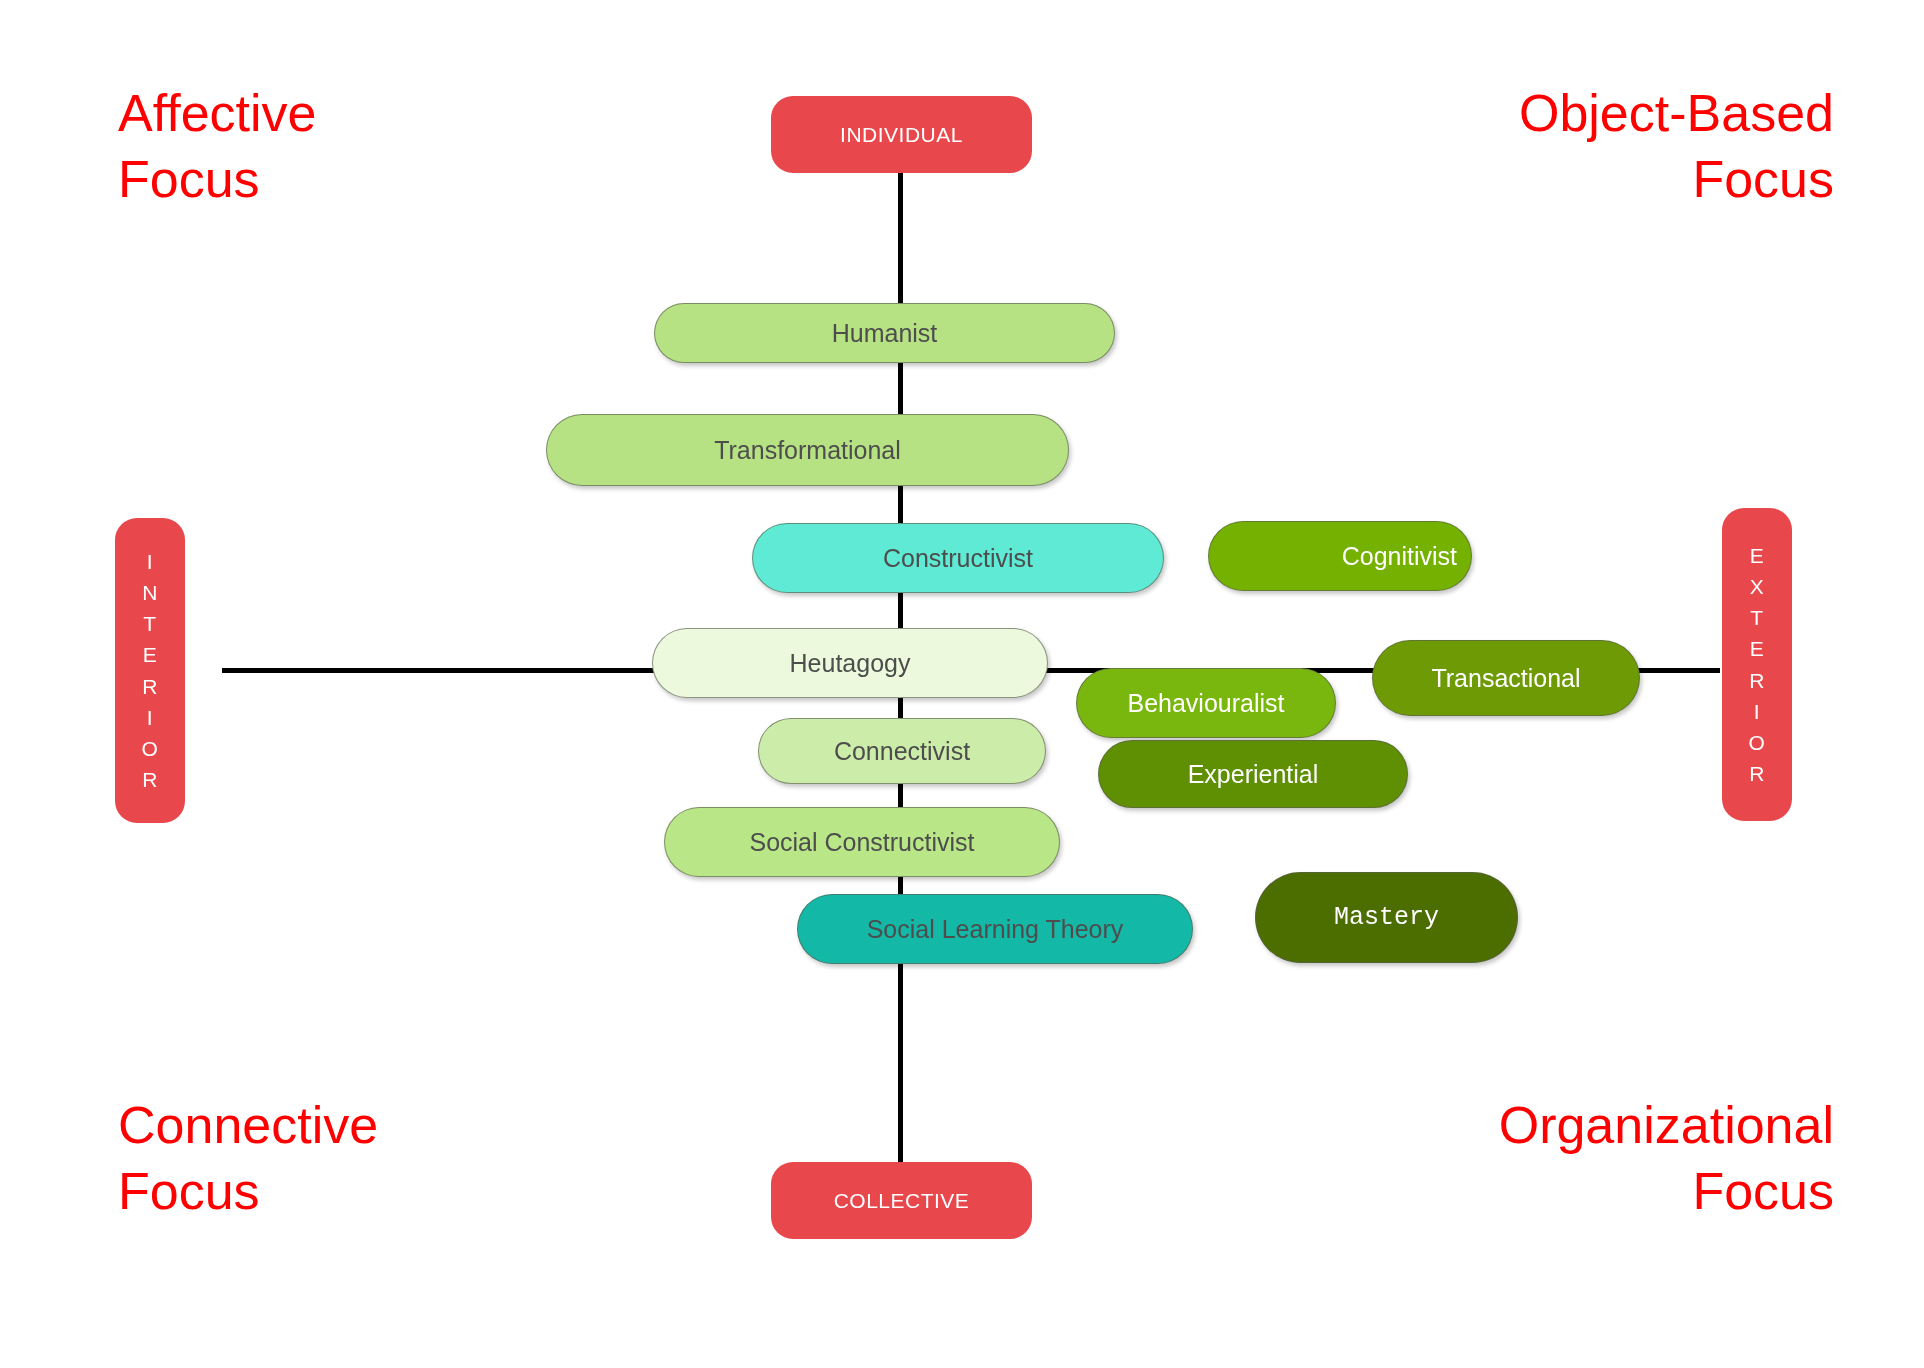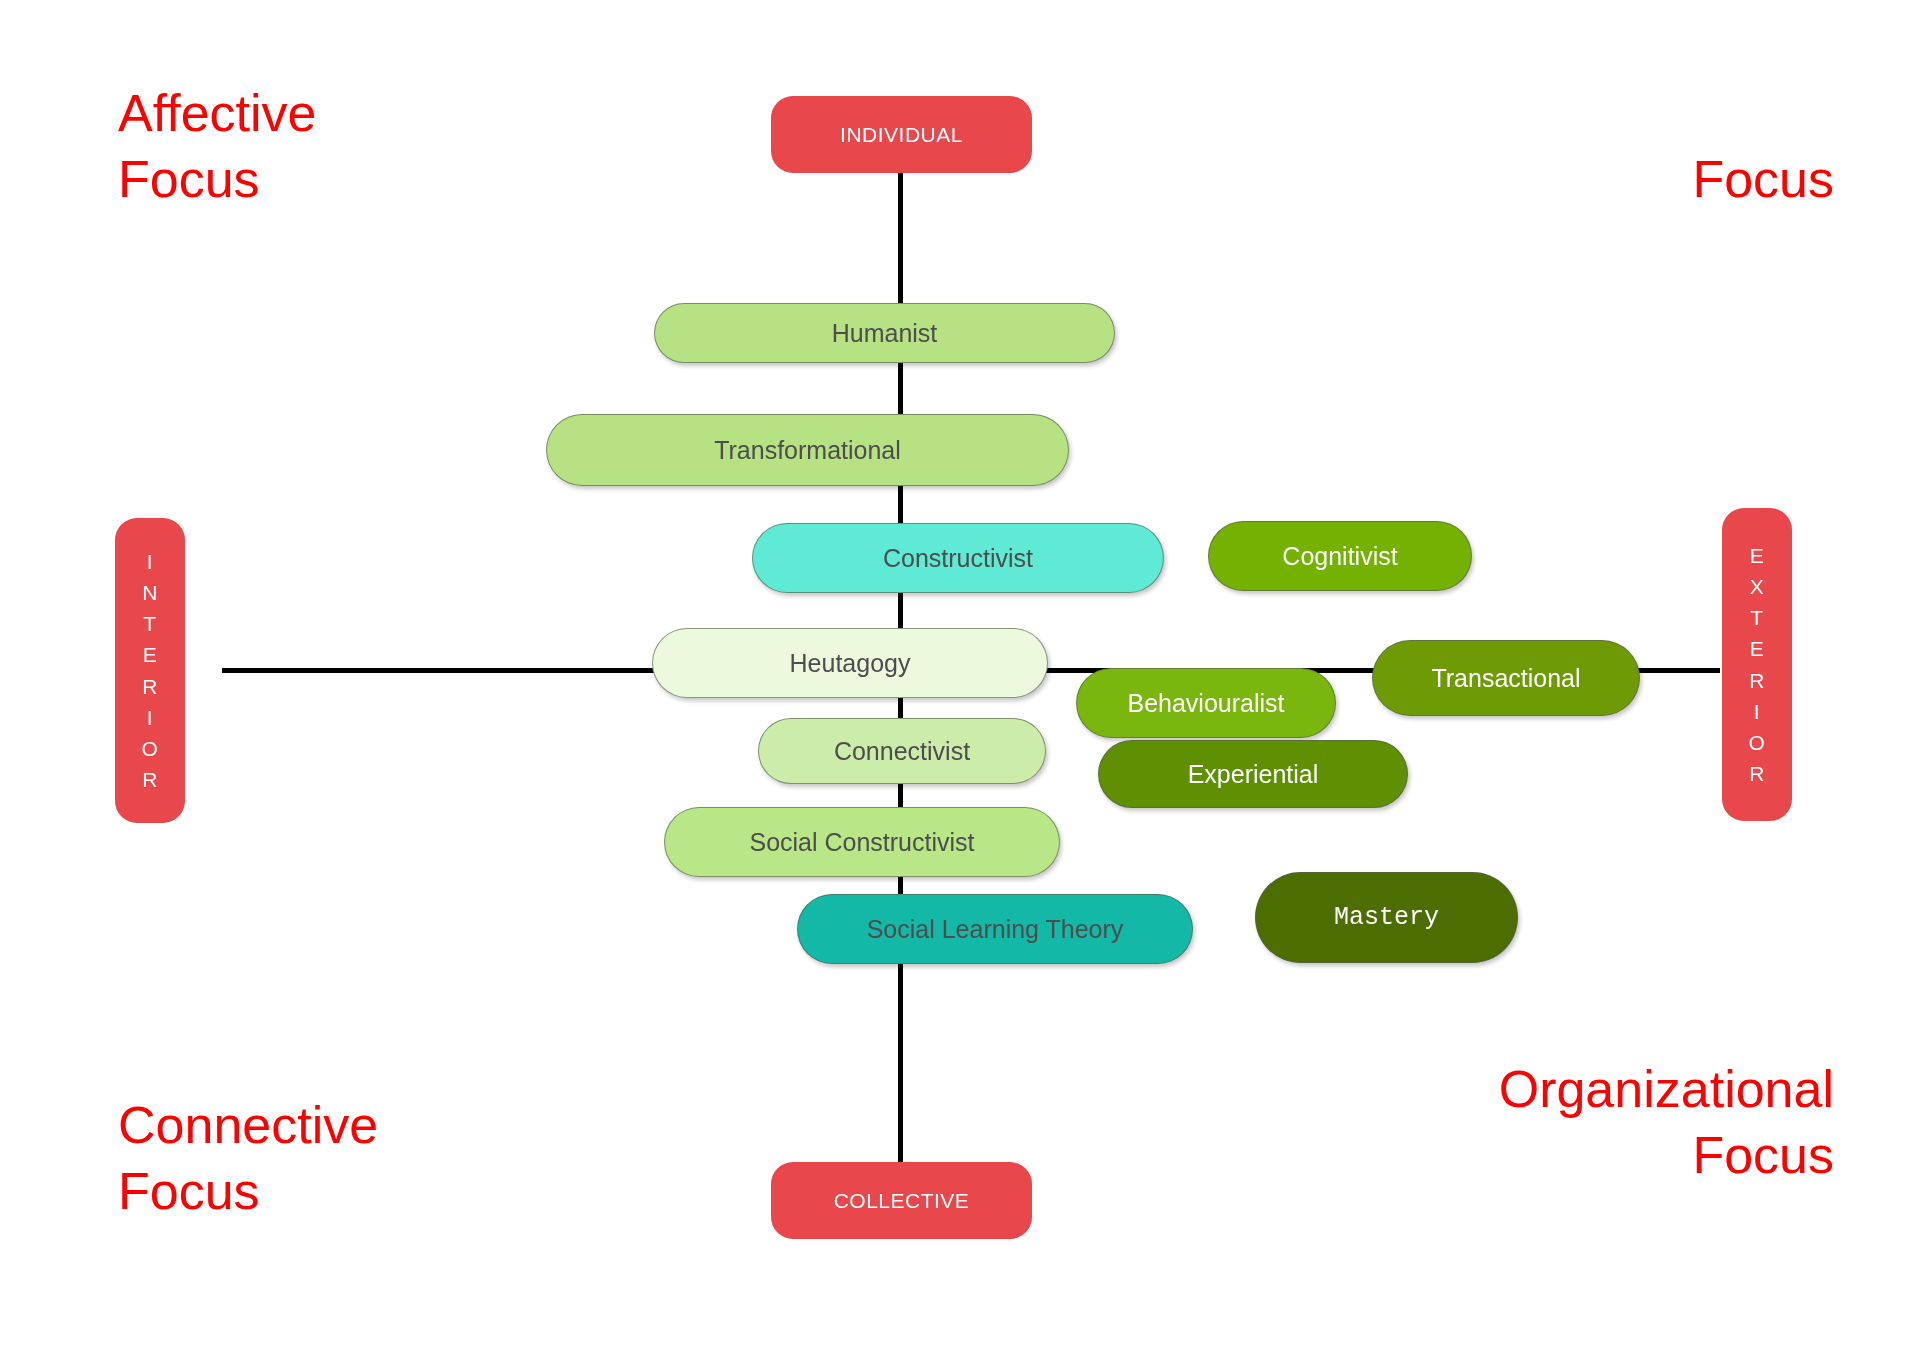--- a/index.html
+++ b/index.html
@@ -86,25 +86,25 @@
 </head>
 <body>
 
 <div id="stage">
 
   <div class="axis-v" style="left:898px; top:167px; height:995px;"></div>
   <div class="axis-h" style="left:222px; top:668px; width:1498px;"></div>
 
   <div class="corner left" style="left:118px; top:80px; width:480px;"><span>Affective</span><br><span>Focus</span></div>
 
-  <div class="corner right" style="right:90px; top:80px; width:640px;"><br><span>Focus</span></div>
+  <div class="corner right" style="right:90px; top:80px; width:640px;"><span>Object-Based</span><br><span>Focus</span></div>
 
   <div class="corner left" style="left:118px; top:1092px; width:560px;"><span>Connective</span><br><span>Focus</span></div>
 
-  <div class="corner right" style="right:90px; top:1056px; width:680px;"><span>Organizational</span><br><span>Focus</span></div>
+  <div class="corner right" style="right:90px; top:1092px; width:680px;"><span>Organizational</span><br><span>Focus</span></div>
 
   <div class="pole pole-h" style="left:771px; top:96px; width:261px; height:77px;">
     <span>INDIVIDUAL</span>
   </div>
 
   <div class="pole pole-h" style="left:771px; top:1162px; width:261px; height:77px;">
     <span>COLLECTIVE</span>
   </div>
 
   <div class="pole pole-v" style="left:115px; top:518px; width:70px; height:305px;">
@@ -132,21 +132,21 @@
   <div id="pill-layer">
       <div class="pill" style="left: 654px; top: 303px; width: 461px; height: 60px; background: rgb(182, 226, 131); color: rgb(77, 77, 77);">
         <span>Humanist</span>
       </div>
       <div class="pill" style="left: 546px; top: 414px; width: 523px; height: 72px; background: rgb(182, 226, 131); color: rgb(77, 77, 77); align-items: center;">
         <span>Transformational</span>
       </div>
       <div class="pill" style="left: 752px; top: 523px; width: 412px; height: 70px; background: #5eead4; color: rgb(77, 77, 77);">
         <span>Constructivist</span>
       </div>
-      <div class="pill" style="left: 1208px; top: 521px; width: 264px; height: 70px; background: rgb(116, 177, 0); color: rgb(255, 255, 255);">
+      <div class="pill" style="left: 1208px; top: 521px; width: 264px; height: 70px; background: rgb(116, 177, 0); color: rgb(255, 255, 255); justify-content: flex-end;">
         <span>Cognitivist</span>
       </div>
       <div class="pill" style="left: 652px; top: 628px; width: 396px; height: 70px; background: rgb(236, 249, 220); color: rgb(77, 77, 77);">
         <span>Heutagogy</span>
       </div>
       <div class="pill" style="left: 1076px; top: 648px; width: 260px; height: 70px; background: rgb(121, 183, 14); color: rgb(255, 255, 255); margin-top: 20px;">
         <span>Behaviouralist</span>
       </div>
       <div class="pill" style="left: 1372px; top: 640px; width: 268px; height: 76px; background: rgb(109, 154, 5); color: rgb(255, 255, 255);">
         <span>Transactional</span>

